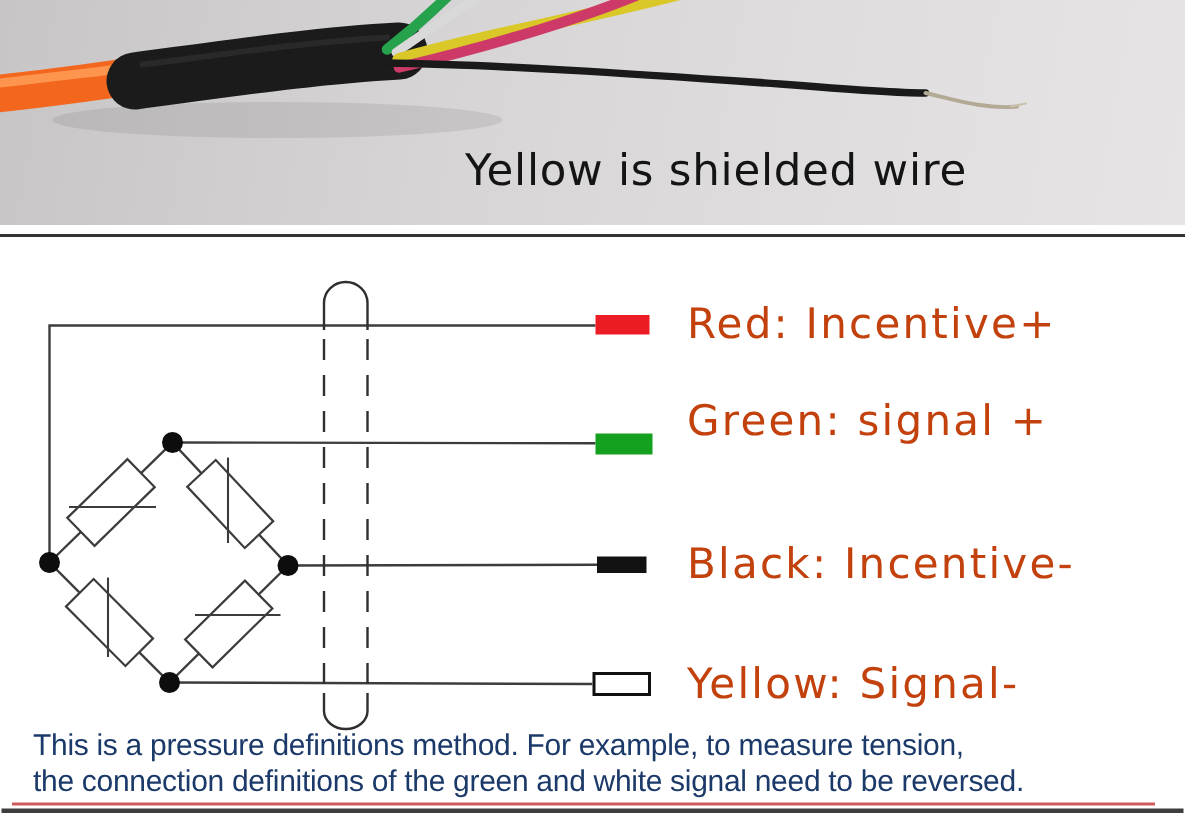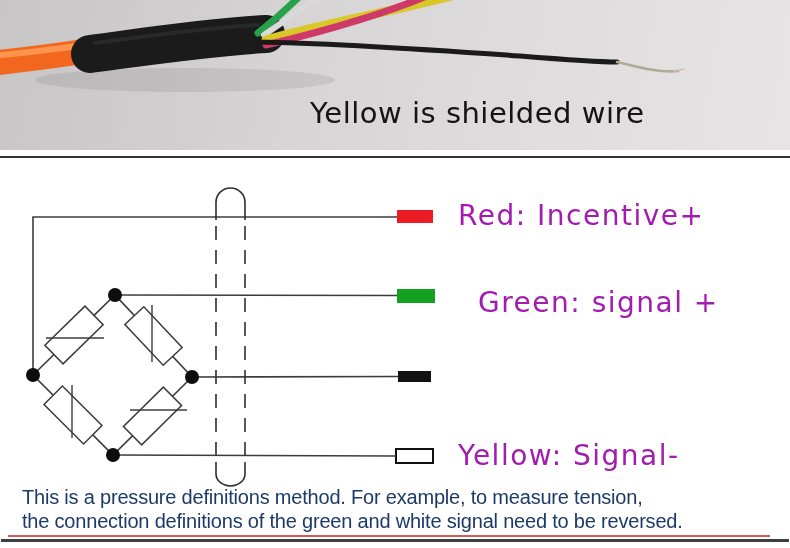--- a/index.html
+++ b/index.html
@@ -17,24 +17,24 @@
   }
   .separator{position:absolute;left:0;top:156px;width:790px;height:2px;background:#333333;}
   .diagram-svg{position:absolute;left:0;top:0;width:790px;height:548px;}
   .swatch{position:absolute;box-sizing:border-box;}
   .swatch-red{left:397px;top:210px;width:36px;height:13px;}
   .swatch-green{left:397px;top:289px;width:38px;height:14px;}
   .swatch-black{left:398px;top:371px;width:33px;height:11px;}
   .swatch-white{left:395px;top:448px;width:39px;height:16px;border:2px solid #111;background:#fff;}
   .wire-label{
     position:absolute;left:458px;height:34px;line-height:34px;white-space:nowrap;
-    font-family:"DejaVu Sans",sans-serif;font-size:28px;color:#a21caf;letter-spacing:1.5px;
+    font-family:"DejaVu Sans",sans-serif;font-size:28px;color:#c2410c;letter-spacing:1.5px;
   }
   .label-red{top:199px;}
-  .label-green{top:286px;margin-left:20px;}
+  .label-green{top:264px;}
   .label-black{top:359px;}
   .label-white{top:439px;}
   .footer-line{
     position:absolute;left:22px;white-space:nowrap;
     font-size:20px;line-height:25px;letter-spacing:-.2px;color:#1c3a69;
   }
   .footer-line1{top:485px;}
   .footer-line2{top:509px;}
   .footer-red-rule{position:absolute;left:8px;top:535px;width:762px;height:2px;background:#cf5a5a;}
   .footer-dark-rule{position:absolute;left:1px;top:539px;width:788px;height:3px;background:#3e3e3e;}
@@ -118,20 +118,21 @@
     </g>
   </svg>
 
   <div class="swatch swatch-red" style="background: rgb(236, 28, 36);"></div>
   <div class="swatch swatch-green" style="background: rgb(20, 161, 32);"></div>
   <div class="swatch swatch-black" style="background: rgb(18, 18, 18);"></div>
   <div class="swatch swatch-white"></div>
 
   <div class="wire-label label-red">Red: Incentive+</div>
   <div class="wire-label label-green">Green: signal +</div>
+  <div class="wire-label label-black">Black: Incentive-</div>
   <div class="wire-label label-white">Yellow: Signal-</div>
 
   <div class="footer-line footer-line1" style="color: rgb(28, 58, 105);">This is a pressure definitions method. For example, to measure tension,</div>
   <div class="footer-line footer-line2" style="color: rgb(28, 58, 105);">the connection definitions of the green and white signal need to be reversed.</div>
   <div class="footer-red-rule"></div>
   <div class="footer-dark-rule"></div>
 
 </div>
 
 </body></html>

